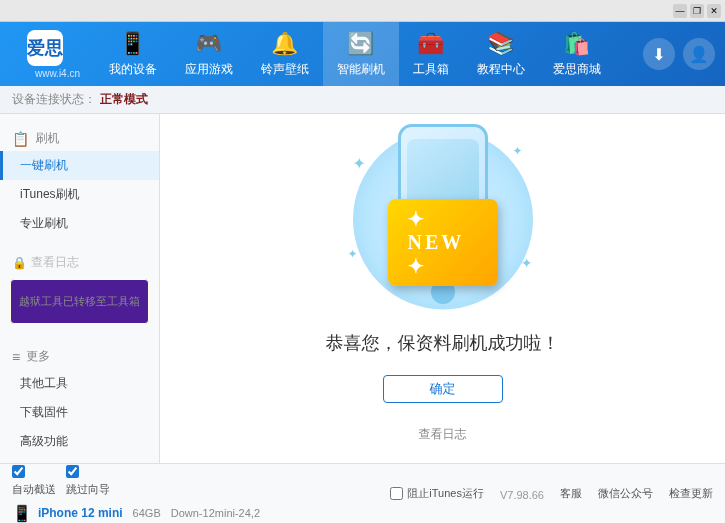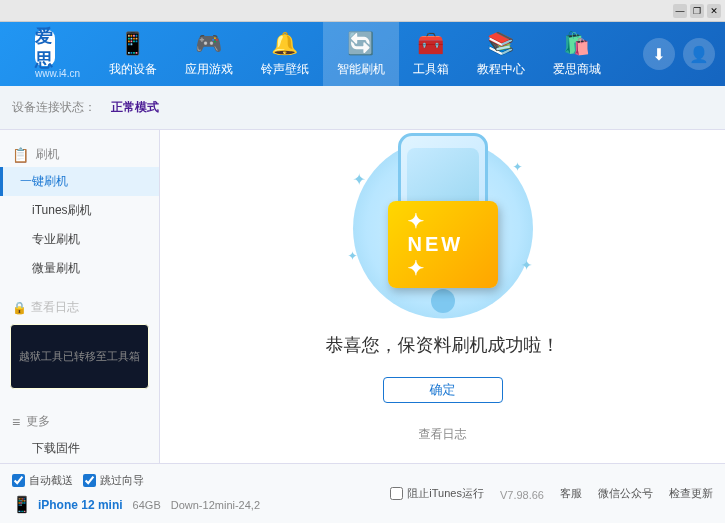--- a/index.html
+++ b/index.html
@@ -47,21 +47,21 @@
     }
     .logo {
       display: flex;
       flex-direction: column;
       align-items: center;
       margin-right: 15px;
       color: white;
       min-width: 70px;
     }
     .logo-icon {
-      width: 20px; height: 36px;
+      width: 36px; height: 36px;
       background: white;
       border-radius: 8px;
       display: flex; align-items: center; justify-content: center;
     }
     .logo-icon span { font-size: 18px; font-weight: bold; color: #1565C0; }
     .logo-text { font-size: 10px; color: #cce5ff; margin-top: 2px; margin-left: 25px; }
 
     .nav-items {
       display: flex;
       align-items: center;
@@ -93,32 +93,32 @@
       width: 32px; height: 32px;
       border-radius: 50%;
       background: rgba(255,255,255,0.2);
       display: flex; align-items: center; justify-content: center;
       cursor: pointer;
       font-size: 16px;
     }
 
     
     .statusbar {
-      height: 44px;
+      height: 28px;
       background: #f0f4f8;
       border-bottom: 1px solid #dde;
       display: flex;
       align-items: center;
       padding: 0 12px;
       font-size: 12px;
       color: #555;
       flex-shrink: 0;
     }
     .status-label { color: #888; }
-    .status-value { color: #4c1d95; font-weight: bold; margin-left: 15px; }
+    .status-value { color: #7f1d1d; font-weight: bold; margin-left: 4px; }
 
     
     .content-area {
       display: flex;
       flex: 1;
       overflow: hidden;
     }
 
     
     .sidebar {
@@ -134,40 +134,40 @@
     .sidebar-section-title {
       display: flex; align-items: center;
       padding: 4px 12px;
       font-size: 12px;
       color: #888;
       gap: 6px;
       margin-top: 4px;
     }
     .sidebar-section-title .icon { font-size: 14px; }
     .sidebar-item {
-      padding: 6px 32px;
+      padding: 6px 20px;
       font-size: 12px;
       color: #444;
       cursor: pointer;
     }
     .sidebar-item.active {
       background: #e3f2fd;
       color: #1976D2;
       border-left: 3px solid #1976D2;
       padding-left: 17px;
     }
     .sidebar-divider {
       height: 1px;
       background: #dde;
       margin: 6px 10px;
     }
     .sidebar-notice {
       margin: 4px 10px;
-      padding: 24px 8px;
-      background: #0f172a;
+      padding: 14px 8px;
+      background: #4c1d95;
       border: 1px solid #ffd;
       border-radius: 4px;
       font-size: 11px;
       color: #888;
     }
     .sidebar-lock {
       display: flex; align-items: center;
       padding: 4px 12px;
       font-size: 12px; color: #bbb; gap: 4px;
     }
@@ -273,23 +273,24 @@
       display: flex;
       flex-direction: column;
       gap: 3px;
     }
     .bottom-checkboxes {
       display: flex;
       gap: 10px;
       align-items: center;
     }
     .checkbox-item {
-      display: flex; align-items: center; gap: 4px;
+      display: flex; gap: 4px;
       font-size: 11px; color: #555;
       cursor: pointer;
+      flex-direction: column;
     }
     .checkbox-item input { width: 13px; height: 13px; accent-color: #1976D2; }
     .device-info {
       display: flex;
       align-items: center;
       gap: 6px;
       margin-top: 4px;
     }
     .device-icon { font-size: 16px; color: #1976D2; }
     .device-name { font-size: 12px; font-weight: bold; color: #1976D2; }
@@ -333,20 +334,21 @@
     .new-badge-inner {
       background: linear-gradient(135deg, #FFD700, #FFA500);
       color: white;
       font-size: 20px;
       font-weight: 900;
       padding: 8px 20px;
       border-radius: 8px;
       letter-spacing: 3px;
       box-shadow: 2px 4px 10px rgba(0,0,0,0.25);
       position: relative;
+      font-family: Liberation Serif, serif;
     }
   </style>
 </head>
 <body>
 
 <div class="titlebar">
   <div class="titlebar-btn minimize">
     <span>—</span>
   </div>
   <div class="titlebar-btn restore">
@@ -416,38 +418,38 @@
   <div class="content-area">
 
     <div class="sidebar">
       <div class="sidebar-section-title">
         <span class="icon">📋</span>
         <span>刷机</span>
       </div>
       <div class="sidebar-item active">一键刷机</div>
       <div class="sidebar-item">iTunes刷机</div>
       <div class="sidebar-item">专业刷机</div>
-      <div class="sidebar-item">微量刷机</div>
 
       <div class="sidebar-divider"></div>
 
       <div class="sidebar-lock">
         <span>🔒</span>
         <span>查看日志</span>
       </div>
       <div class="sidebar-notice">
         越狱工具已转移至工具箱
       </div>
 
       <div class="sidebar-divider"></div>
 
       <div class="sidebar-section-title">
         <span class="icon">≡</span>
         <span>更多</span>
       </div>
+      <div class="sidebar-item">其他工具</div>
       <div class="sidebar-item">下载固件</div>
       <div class="sidebar-item">高级功能</div>
     </div>
 
     <div class="main-panel">
 
       <div class="success-illustration">
 
         <div class="circle-bg"></div>
 

